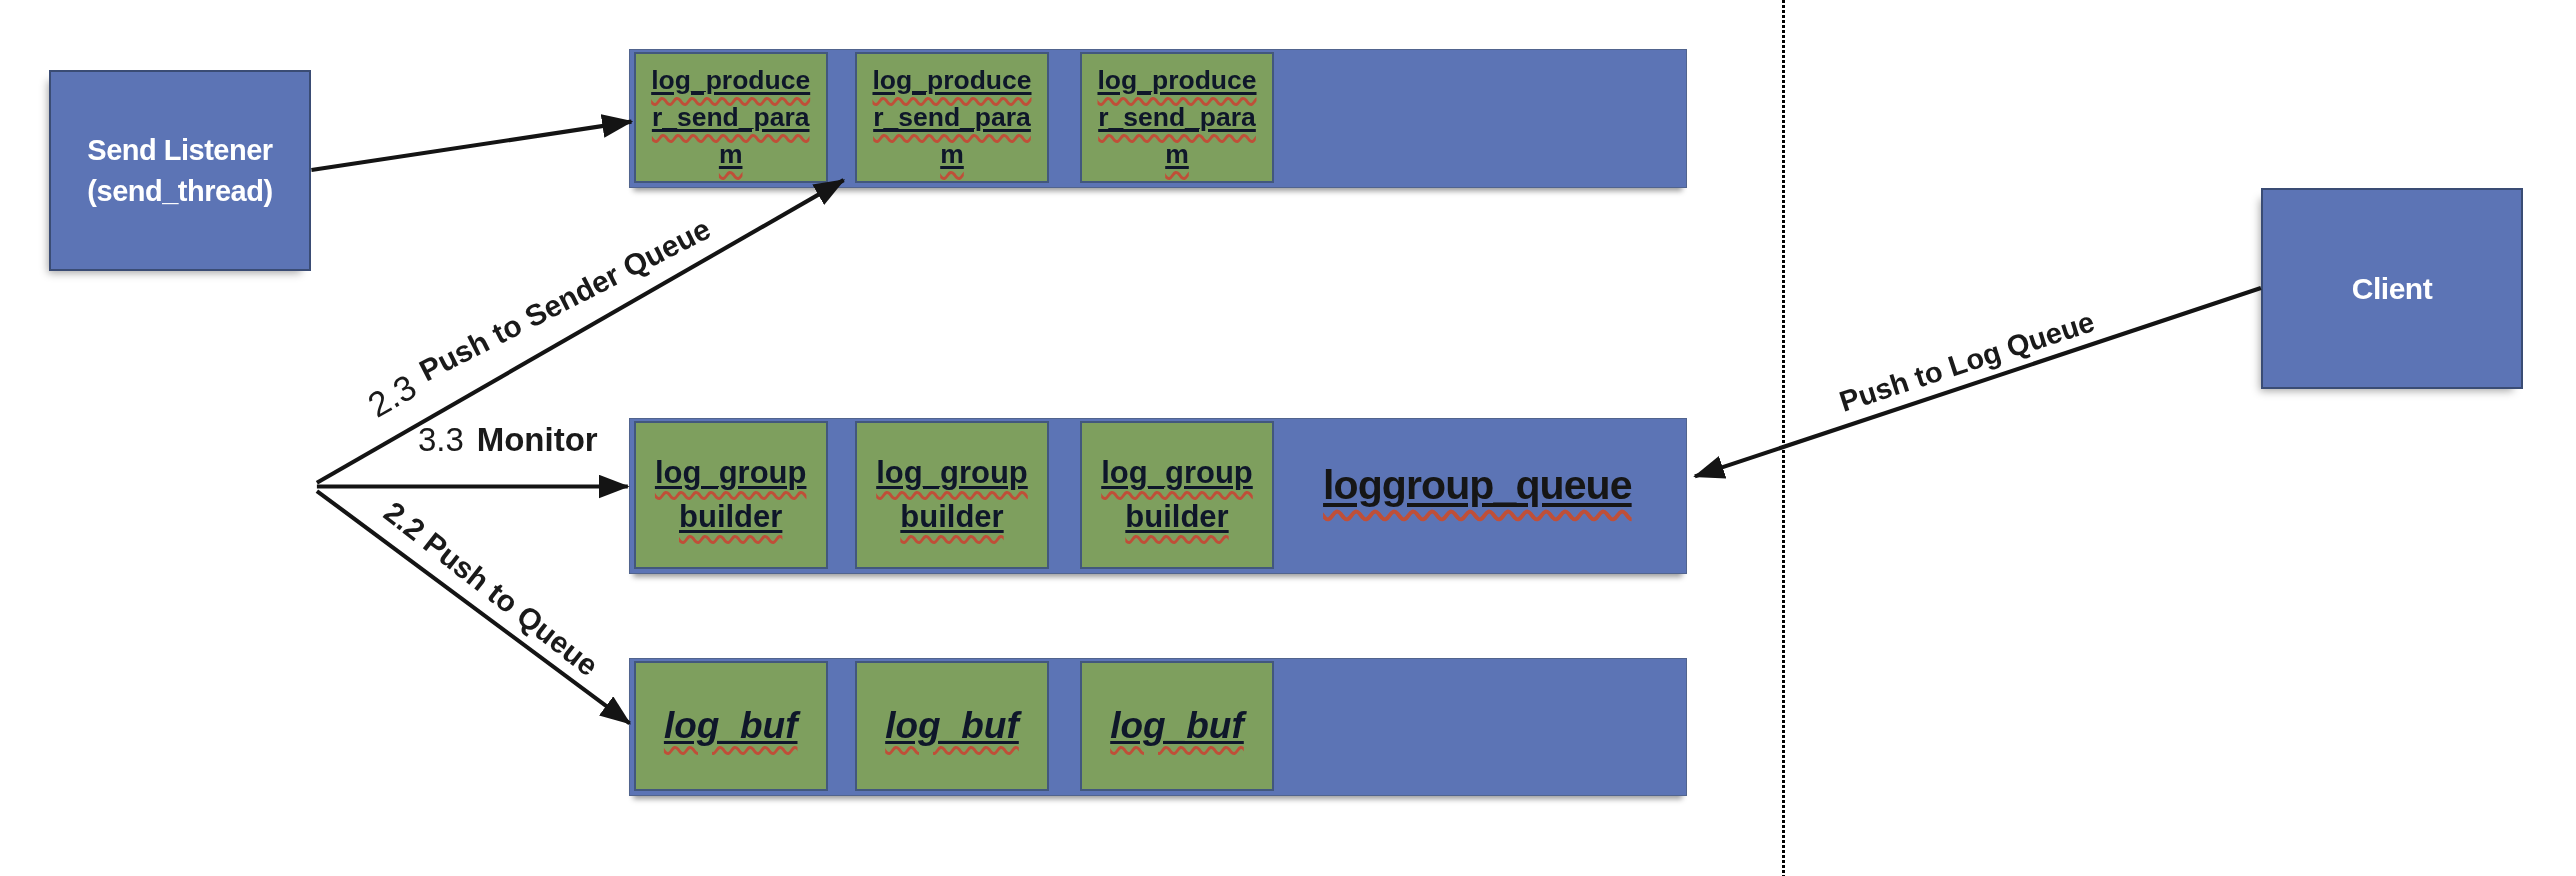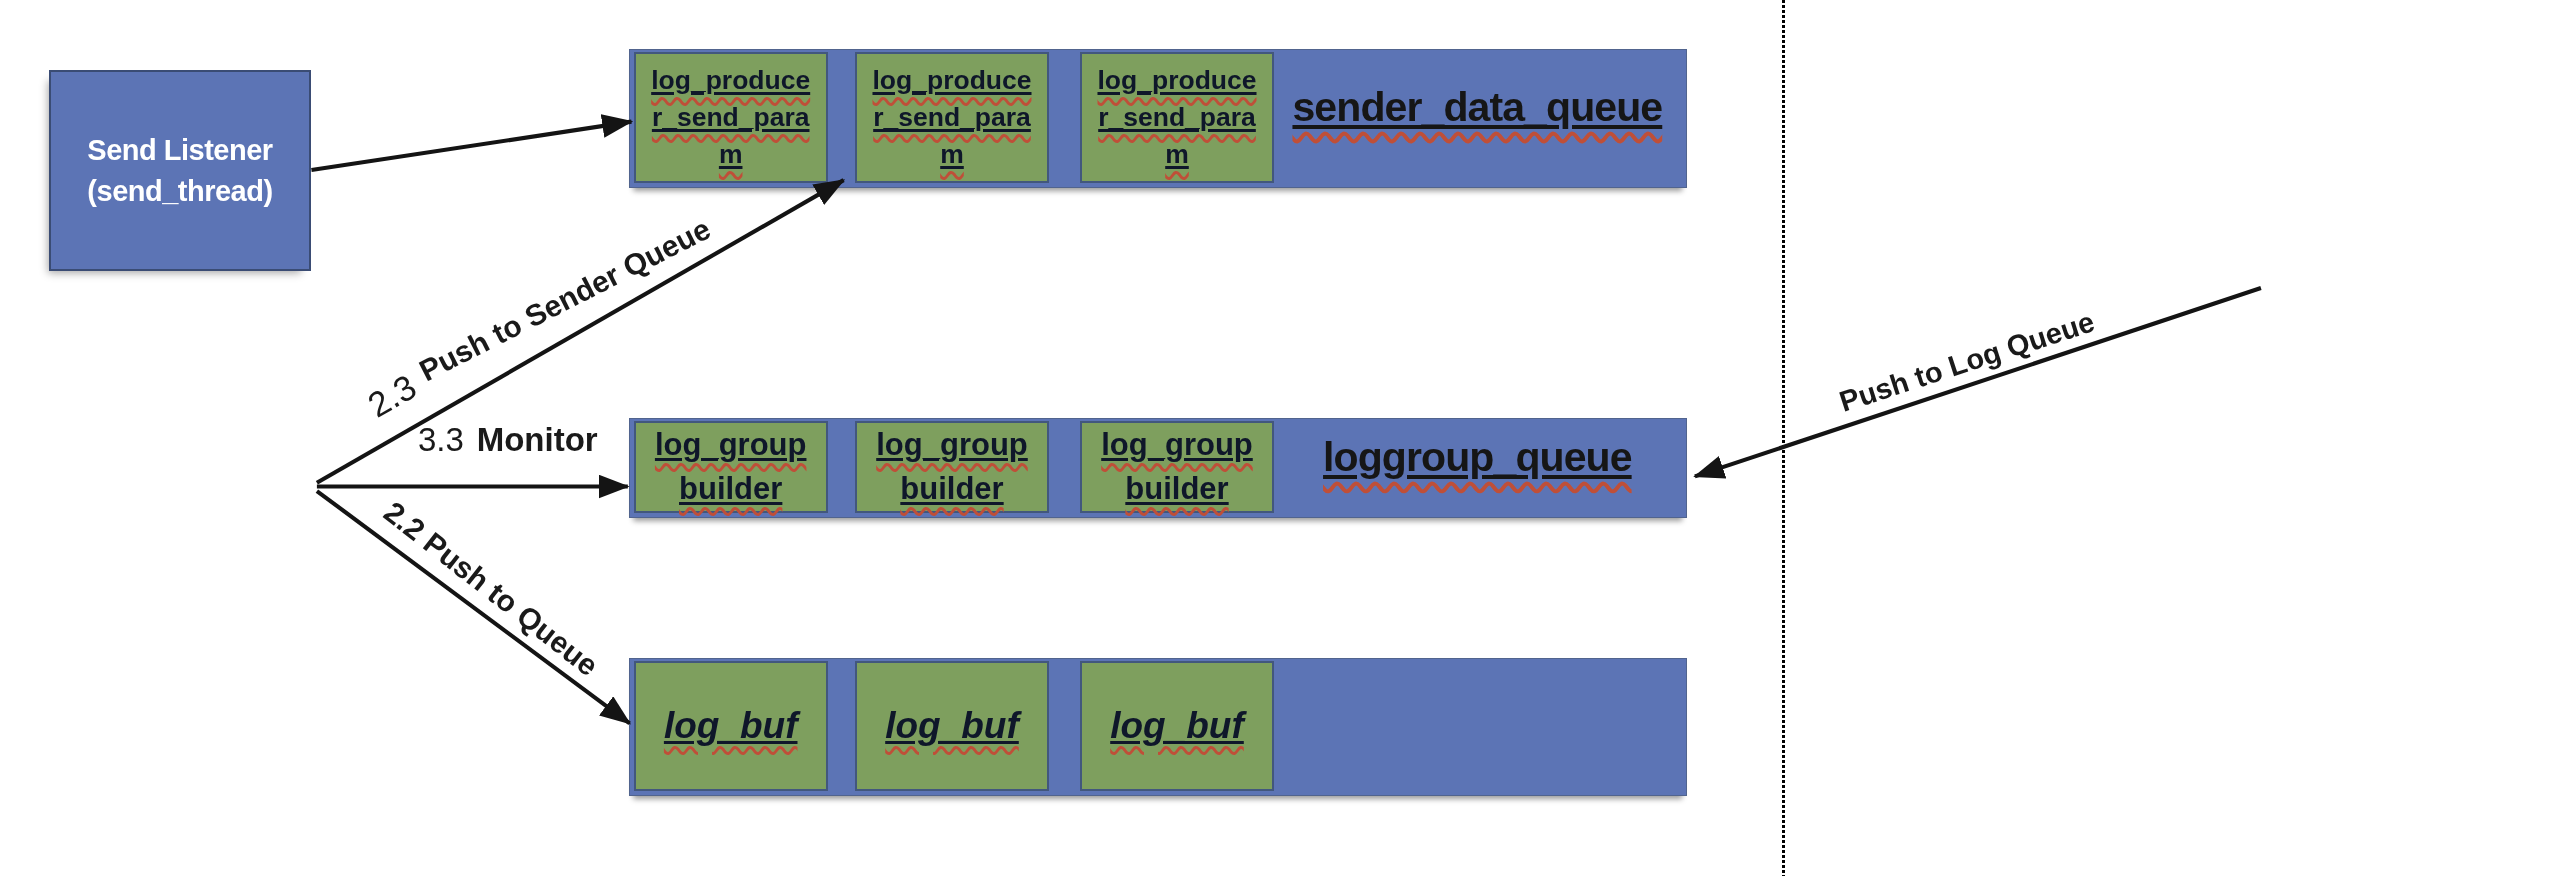--- a/index.html
+++ b/index.html
@@ -18,21 +18,21 @@
   #send-node{left:49px; top:70px; width:262px; height:201px;}
   #data-node{left:56px; top:387px; width:265px; height:201px;}
   #client-node{left:2261px; top:188px; width:262px; height:201px; font-size:30px;}
   
   .queue{
     position:absolute; left:629px; width:1058px; background:#5c74b5;
     border:1.8px solid #51648e; box-sizing:border-box;
     box-shadow:0 6.4px 5.5px -3.7px rgba(0,0,0,.4);
   }
   #q0{top:49px; height:139px;}
-  #q1{top:418px; height:100px;padding-left:41px;}
+  #q1{top:418px; height:156px;padding-left:41px;}
   #q2{top:658px; height:138px;}
   .cell{
     position:absolute; top:2px; height:calc(100% - 6.4px); width:194px;
     background:#7e9f5e; border:2.7px solid #42577d; box-sizing:border-box;
     display:flex; flex-direction:column; align-items:center; justify-content:center;
     color:#0f172a; font-weight:bold; text-align:center;
   }
   .cell.c0{left:3.7px;} .cell.c1{left:225px;} .cell.c2{left:450px;}
   #q0 .cell{font-size:26.5px; line-height:37px;}
   #q1 .cell{font-size:31px; line-height:44px;}
@@ -78,39 +78,39 @@
 <div id="canvas">
 
   <div id="divider"></div>
 
   <div class="node" id="send-node">
     <span>Send Listener</span>
     <span>(send_thread)</span>
   </div>
 
 
+  <div class="node" id="client-node">
+    <span>Client</span>
+  </div>
 
   <div class="queue" id="q0">
     <div class="cell c0">
       <span class="ln wavy"><span class="usol">log_produce</span></span>
       <span class="ln wavy"><span class="usol">r_send_para</span></span>
       <span class="ln wavy"><span class="usol">m</span></span>
     </div>
     <div class="cell c1">
       <span class="ln wavy"><span class="usol">log_produce</span></span>
       <span class="ln wavy"><span class="usol">r_send_para</span></span>
       <span class="ln wavy"><span class="usol">m</span></span>
     </div>
     <div class="cell c2">
       <span class="ln wavy"><span class="usol">log_produce</span></span>
       <span class="ln wavy"><span class="usol">r_send_para</span></span>
       <span class="ln wavy"><span class="usol">m</span></span>
-    </div>
-    <div class="q-label">
-      <span class="txt wavy"><span class="usol">sender_data_queue</span></span>
     </div>
   </div>
 
   <div class="queue" id="q1">
     <div class="cell c0">
       <span class="ln wavy"><span class="usol">log_group</span></span>
       <span class="ln wavy"><span class="usol">builder</span></span>
     </div>
     <div class="cell c1">
       <span class="ln wavy"><span class="usol">log_group</span></span>

